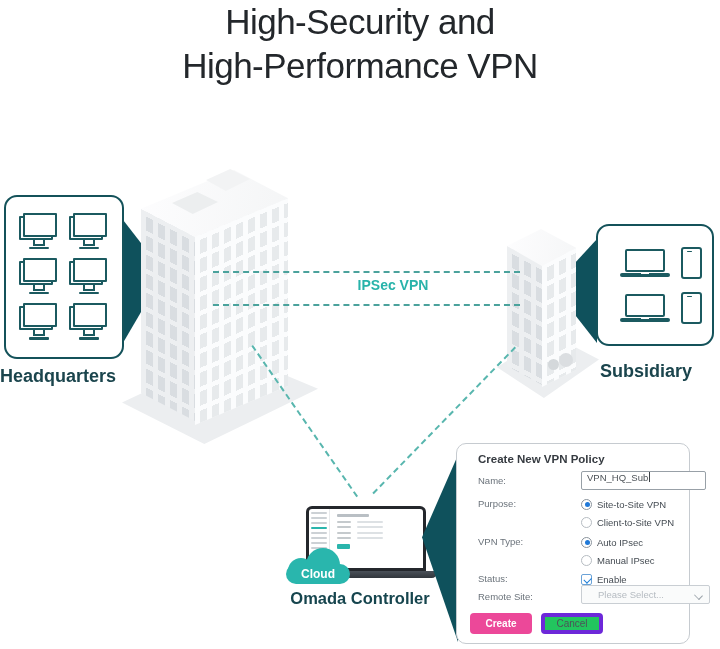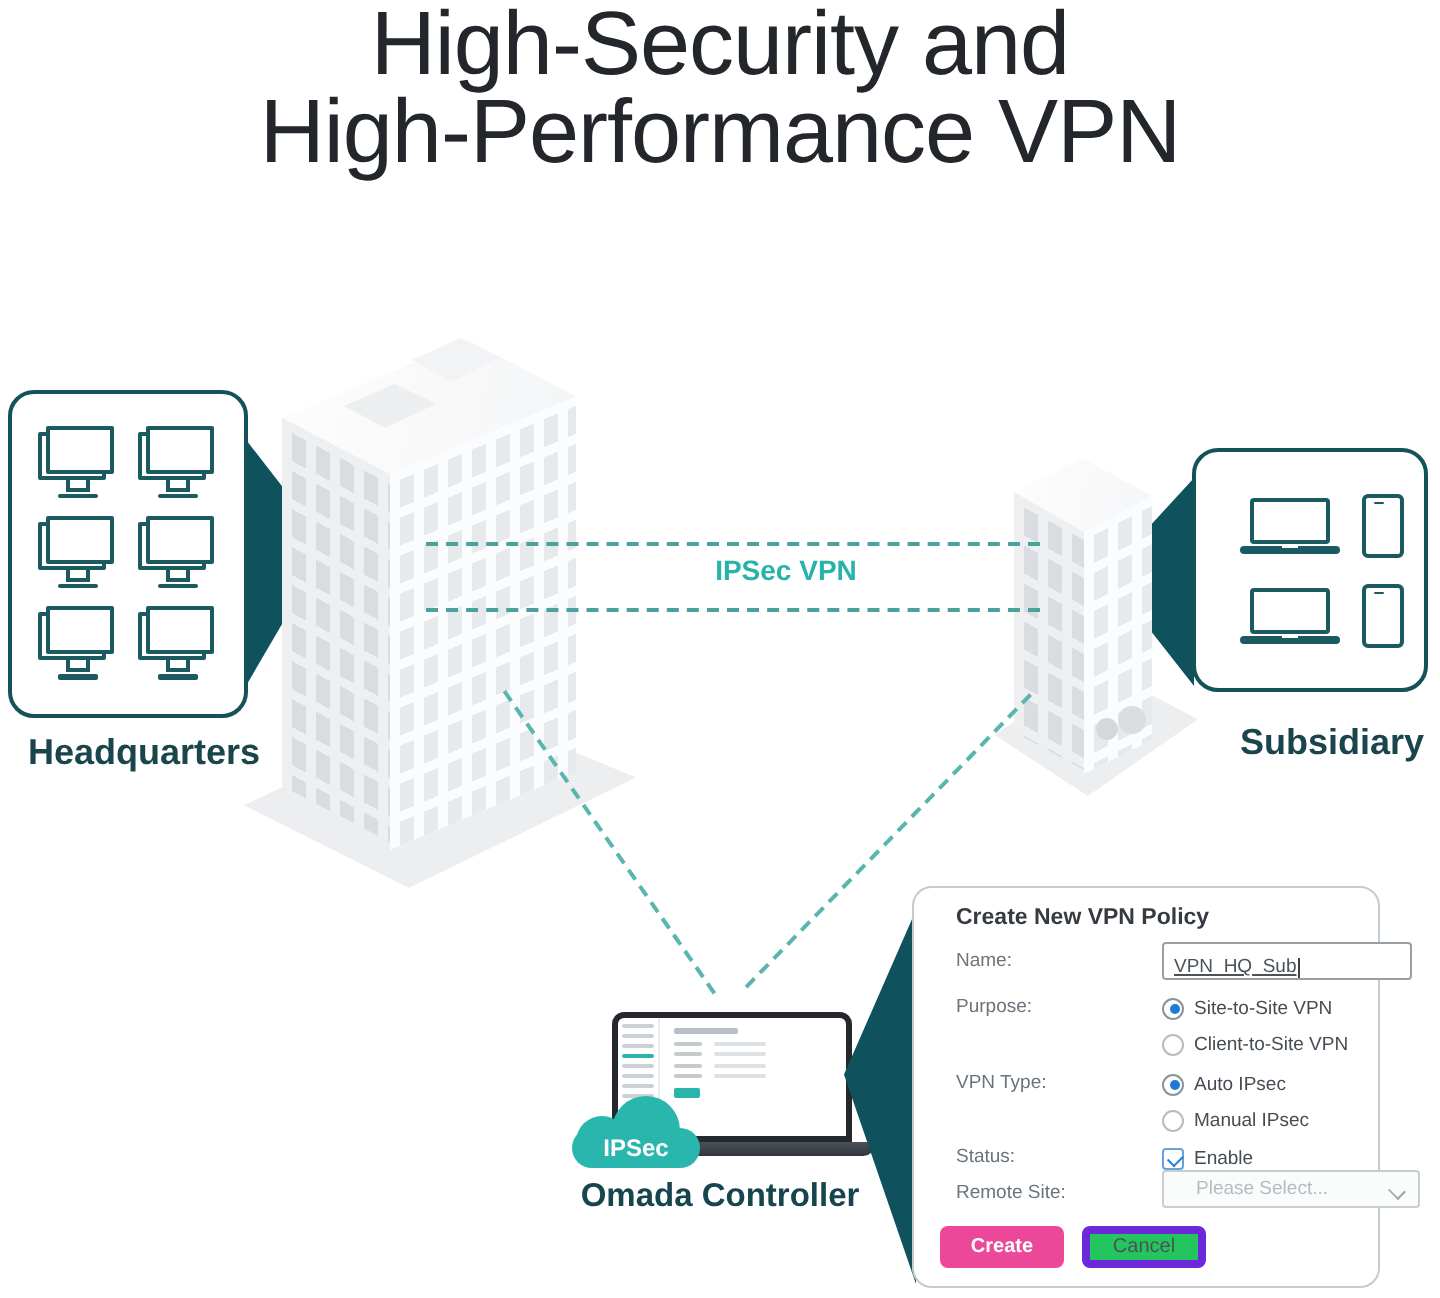--- a/index.html
+++ b/index.html
@@ -1,32 +1,32 @@
 <!DOCTYPE html>
 <html><head>
 <meta charset="utf-8">
 <style>
   html,body{margin:0;padding:0;background:#fff;}
   #canvas{position:relative;width:720px;height:649px;background:#fff;overflow:hidden;
           font-family:"Liberation Sans","DejaVu Sans",sans-serif;}
   .abs{position:absolute;}
 
   
-  .title{top:0;left:0;width:720px;text-align:center;font-size:45px;line-height:44px;
+  .title{top:0;left:0;width:720px;text-align:center;font-size:35px;line-height:44px;
          color:#23272b;font-weight:500;letter-spacing:-0.5px;z-index:2;}
 
   
   .dev-box{background:#fff;border:2px solid #14525a;border-radius:13px;z-index:3;}
   .hq-box{left:4px;top:195px;width:120px;height:164px;display:grid;
           grid-template-columns:1fr 1fr;align-items:center;justify-items:center;
           padding:12px 8px;box-sizing:border-box;}
   .sub-box{left:596px;top:224px;width:118px;height:122px;display:grid;
            grid-template-columns:62px 30px;grid-template-rows:1fr 1fr;align-items:center;
            justify-items:center;padding:14px 8px 14px 16px;box-sizing:border-box;}
-  .zone-label{font-size:18px;font-weight:700;color:#1b454d;text-align:right;z-index:3;}
+  .zone-label{font-size:18px;font-weight:700;color:#1b454d;text-align:left;z-index:3;}
 
   
   .wedge{background:#0f515c;z-index:1;}
   .hq-pointer{left:120px;top:216px;width:44px;height:132px;
               clip-path:polygon(0 0,100% 43%,0 100%);}
   .sub-pointer{left:553px;top:239px;width:44px;height:104px;
                clip-path:polygon(100% 0,0 46%,100% 100%);}
   .dlg-pointer{left:422px;top:455px;width:36px;height:187px;
                clip-path:polygon(100% 0,0 44%,100% 100%);z-index:5;}
 
@@ -114,22 +114,22 @@
   .omada-label{left:270px;top:589px;width:180px;text-align:center;font-size:16.5px;
                font-weight:700;color:#16454e;z-index:4;}
 
   
   .dialog{left:456px;top:443px;width:234px;height:201px;background:#fff;
           border:1.5px solid #c6cbd0;border-radius:10px;z-index:6;box-sizing:border-box;
           font-size:9.5px;color:#454c53;}
   .dlg-title{left:21px;top:9px;font-size:11.5px;font-weight:700;color:#363b41;}
   .fld-label{left:21px;color:#6b737b;line-height:16px;}
   .name-input{left:124px;top:27px;width:125px;height:19px;border:1px solid #98a0a7;
-              border-radius:2px;box-sizing:border-box;display:flex;align-items:flex-end;
-              padding-left:5px;color:#4c5257;background:#fff;text-decoration:underline;}
+              border-radius:2px;box-sizing:border-box;display:flex;align-items:flex-start;
+              padding-left:5px;color:#4c5257;background:#fff;}
   .caret{display:inline-block;width:1px;height:10px;background:#3c4247;margin-left:1px;}
   .ctl-row{left:124px;height:16px;display:flex;align-items:center;gap:5px;}
   .radio{width:11px;height:11px;border-radius:50%;box-sizing:border-box;background:#fff;
          border:1px solid #b6bcc2;position:relative;flex:0 0 auto;}
   .radio.sel{border-color:#8a939c;}
   .radio.sel::after{content:"";position:absolute;left:2.5px;top:2.5px;width:5px;height:5px;
          border-radius:50%;background:#2079d8;}
   .checkbox{width:11px;height:11px;border:1px solid #6ba3d8;border-radius:2px;background:#fff;
             box-sizing:border-box;position:relative;flex:0 0 auto;}
   .checkmark{position:absolute;left:1.5px;top:2px;width:6px;height:3.5px;
@@ -263,21 +263,21 @@
         </div>
       <div class="mini-btn"></div>
     </div>
   </div>
   <div class="abs lt-base"></div>
 
   <div class="abs cloud">
     <div class="c1"></div>
       <div class="c2"></div>
       <div class="body"></div>
-    <div class="cloud-text">IPSec</div>
+    <div class="cloud-text">Cloud</div>
   </div>
   <div class="abs omada-label">Omada Controller</div>
 
   <div class="abs wedge dlg-pointer"></div>
 
   <div class="abs dialog">
     <div class="abs dlg-title">Create New VPN Policy</div>
 
     <div class="abs fld-label" style="top:29px;">Name:</div>
     <div class="abs name-input">

